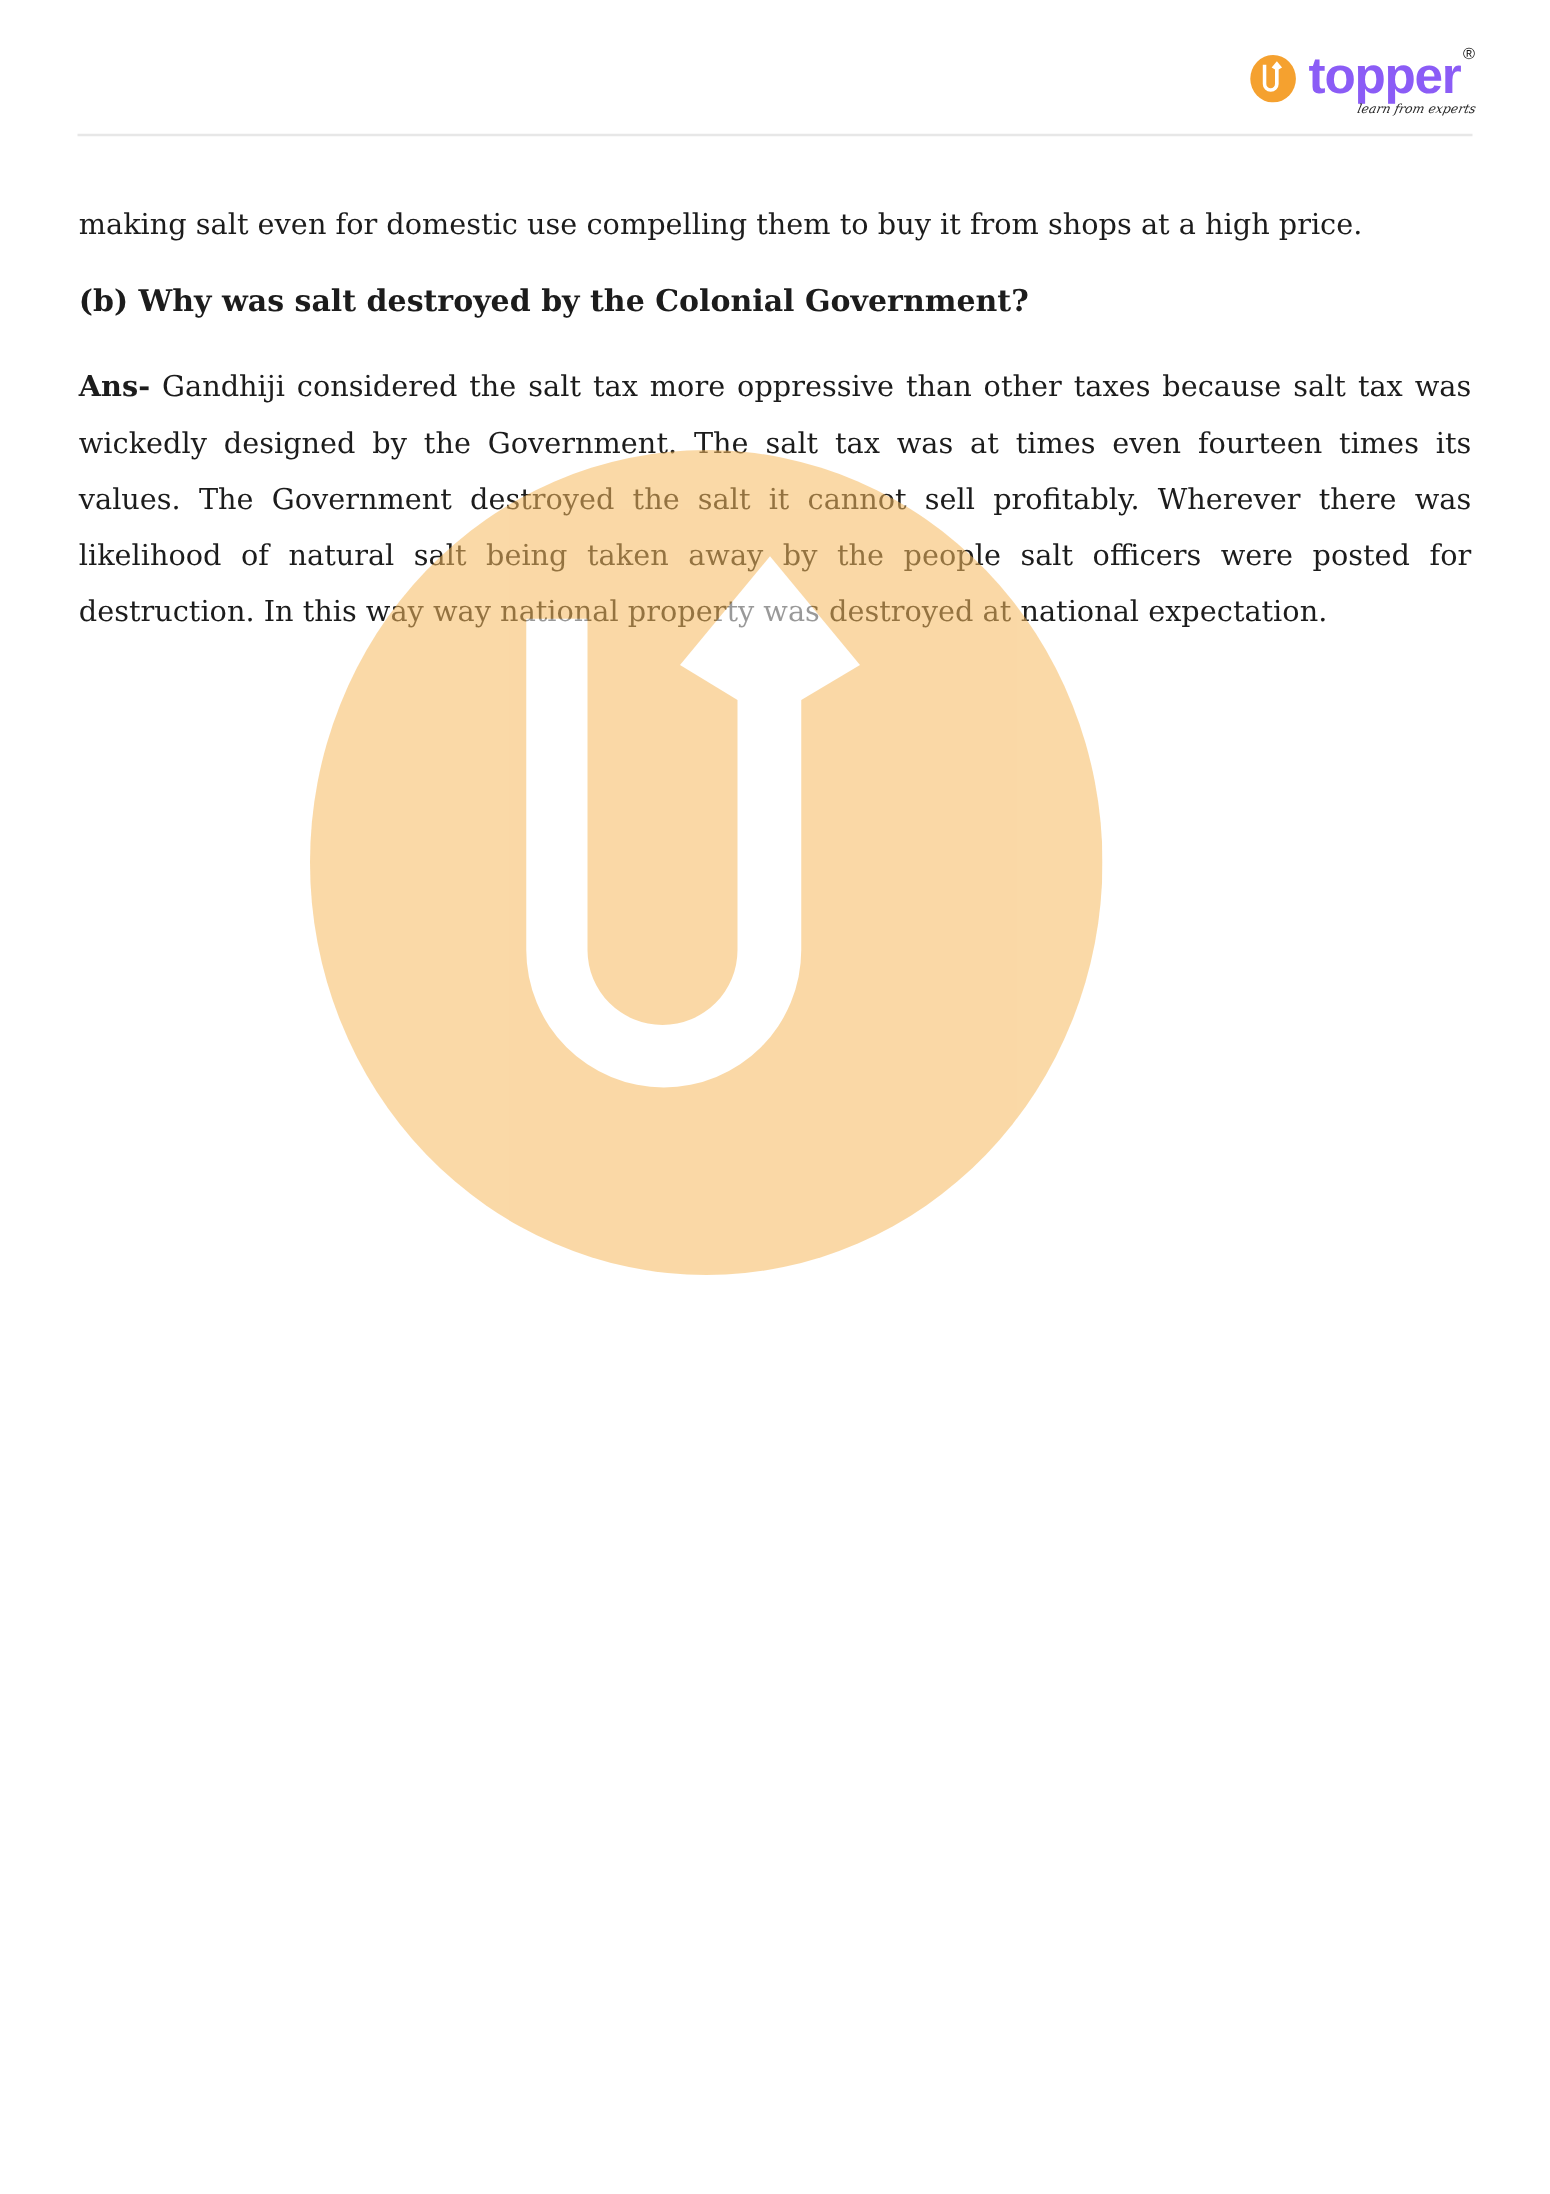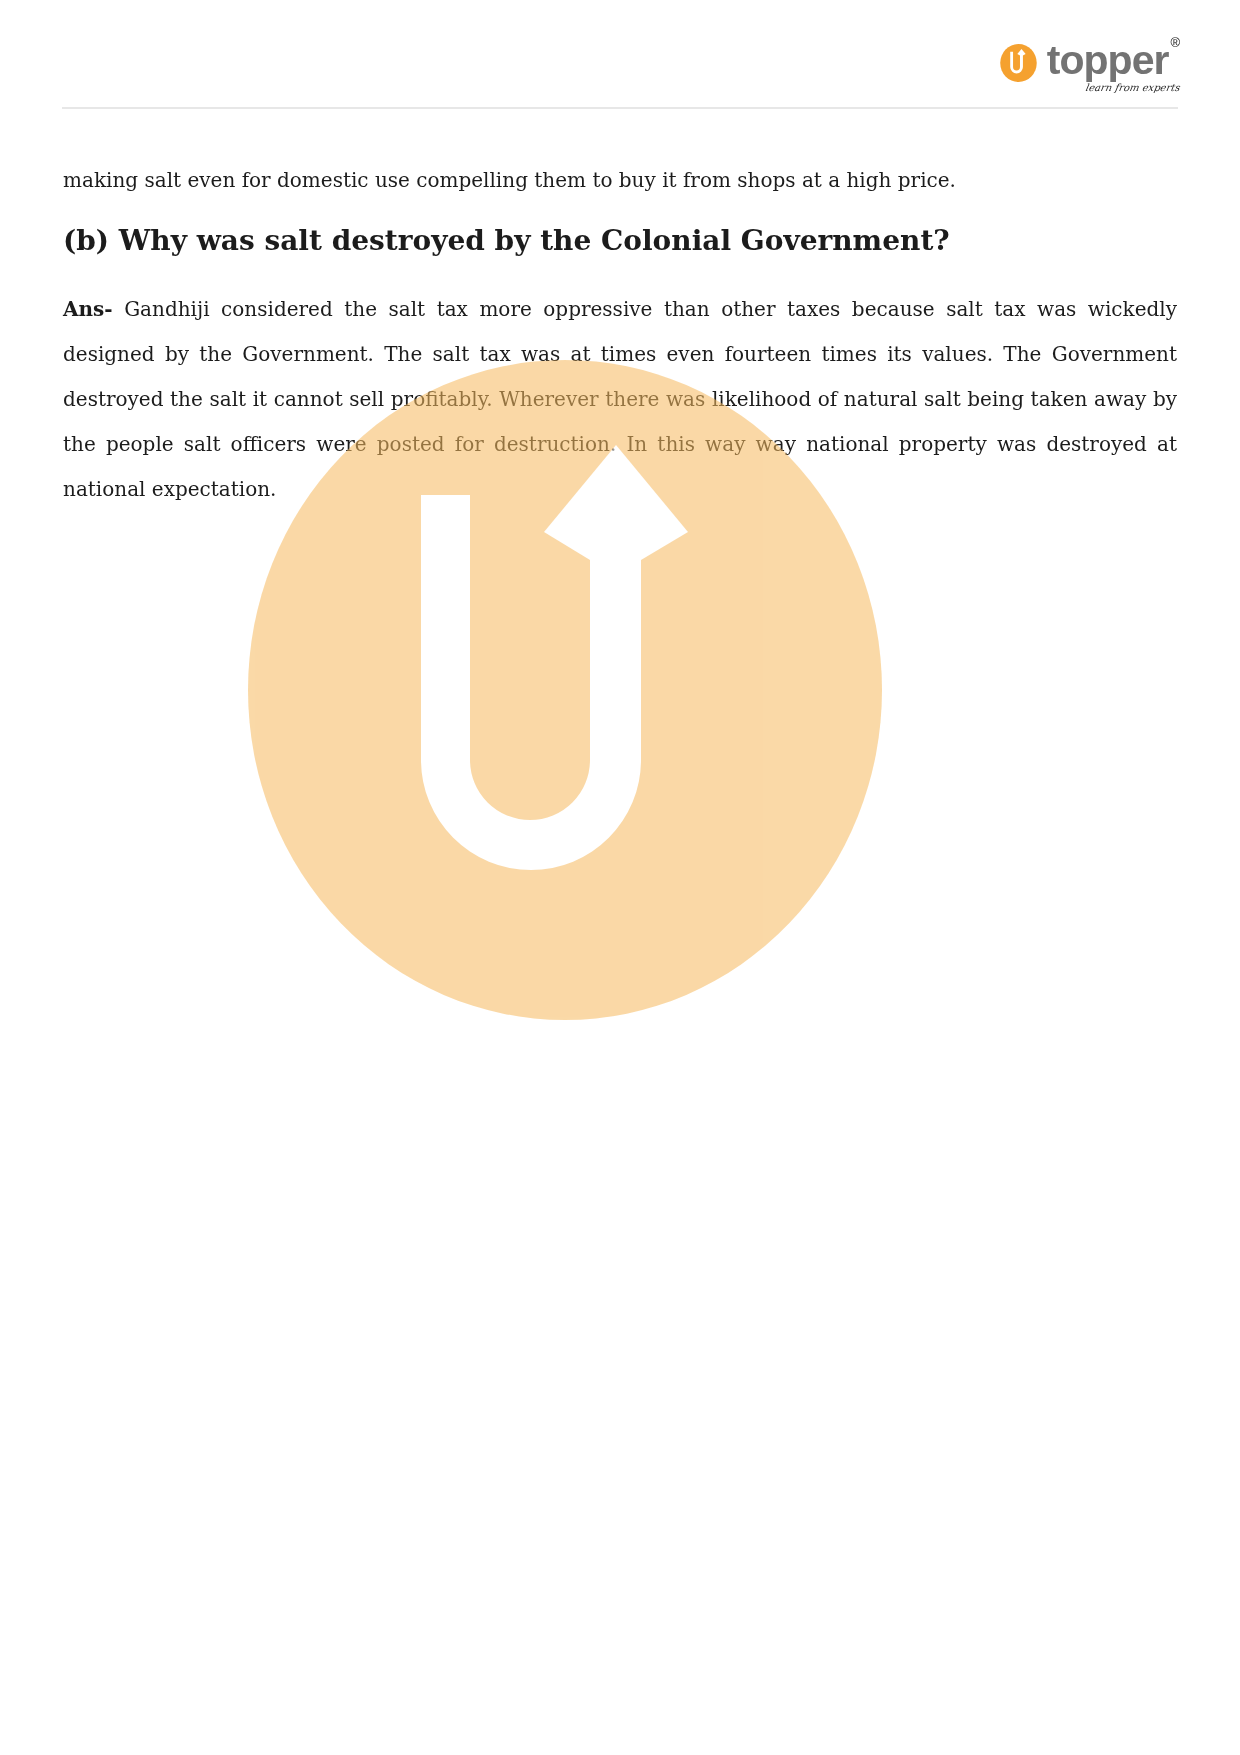--- a/index.html
+++ b/index.html
@@ -23,21 +23,21 @@
     gap:9px;
   }
   .logo-mark{display:block;width:38px;height:38px;margin-top:4px;}
   .logo-right{display:flex;flex-direction:column;align-items:flex-end;}
   .logo-line{display:flex;align-items:flex-start;line-height:1;}
   .logo-text{
     font-family:"Liberation Sans", sans-serif;
     font-weight:bold;
     font-size:41px;
     letter-spacing:-1px;
-    color:#737373;
+    color:#8b5cf6;
     line-height:1;
   }
   .reg{
     font-family:"Liberation Sans", sans-serif;
     font-size:13px;
     color:#121212;
     margin-left:2px;
     line-height:1;
     position:relative;
     top:-4px;
@@ -56,27 +56,27 @@
     margin:0 62px;
     height:0;
   }
   
   .content{
     position:relative;
     z-index:1;
     padding:0 63px;
   }
   .body-par{
-    font-size:20px;
+    font-size:23px;
     line-height:45px;
     margin:0;
   }
   .justify{text-align:justify;}
   .heading{
-    font-size:28px;
+    font-size:24px;
     line-height:45px;
     font-weight:bold;
     margin:0;
     white-space:pre-wrap;
   }
   .intro{margin-top:49px;}
   .q-b{margin-top:15px;}
   .a-b{margin-top:29px;}
   .q-c{margin-top:21px;}
   .a-c{margin-top:24px;}

